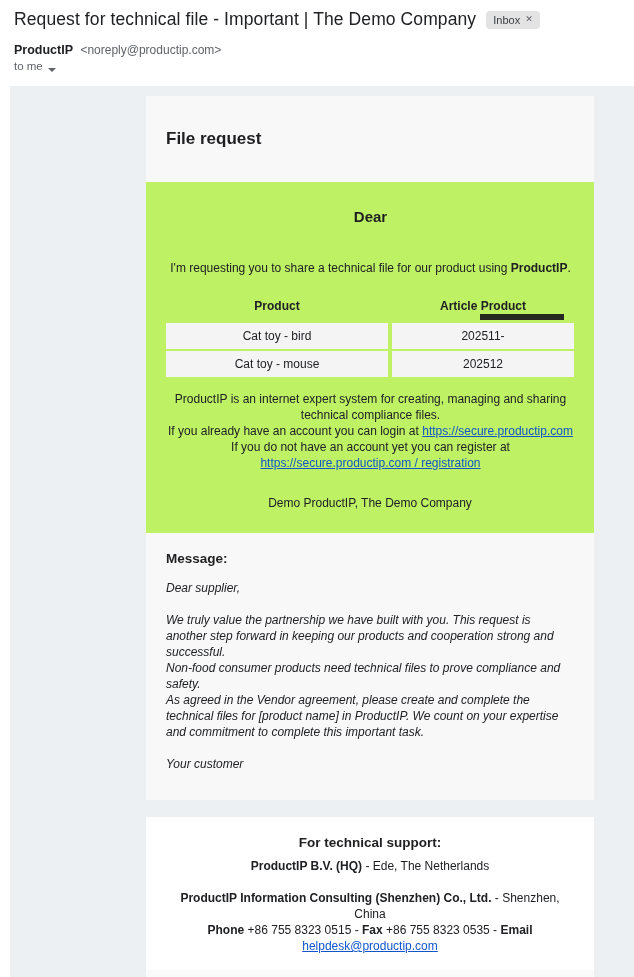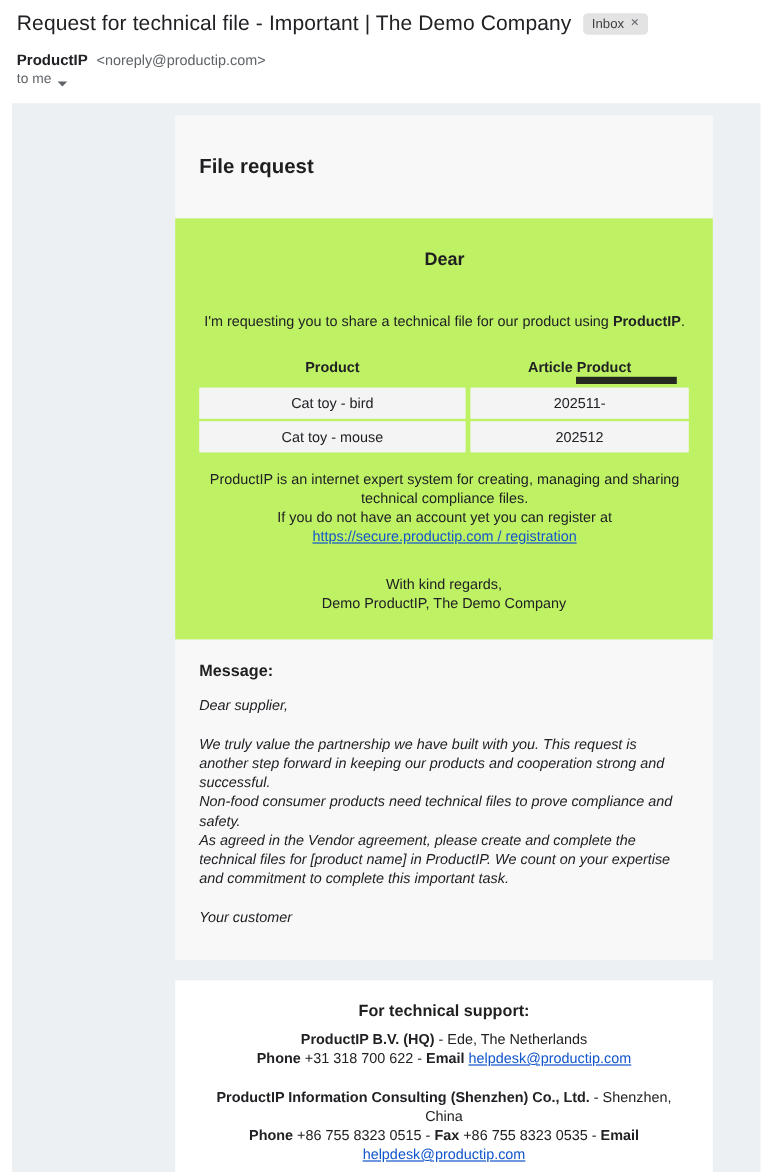--- a/index.html
+++ b/index.html
@@ -111,25 +111,25 @@
           </div>
           <div class="trow tdata">
             <div class="tcell1">Cat toy - mouse</div>
             <div class="tcell2">202512</div>
           </div>
           <div class="artifact"></div>
         </div>
 
         <div class="about">
           <div>ProductIP is an internet expert system for creating, managing and sharing technical compliance files.</div>
+          <div><span>If you already have an account you can login at </span><a>https://secure.productip.com</a></div>
           <div><span>If you do not have an account yet you can register at </span><a>https://secure.productip.com / registration</a></div>
         </div>
 
         <div class="regards">
-          <div>With kind regards,</div>
           <div>Demo ProductIP, The Demo Company</div>
         </div>
       </div>
 
       <div class="section-message">
         <h3 class="msg-heading">Message:</h3>
         <div class="msg-body">
           <p>Dear supplier,</p>
           <p><span>We truly value the partnership we have built with you. This request is another step forward in keeping our products and cooperation strong and successful.</span><br>
           <span>Non-food consumer products need technical files to prove compliance and safety.</span><br>
@@ -137,21 +137,20 @@
           <p>Your customer</p>
         </div>
       </div>
     </div>
 
     <div class="card card-footer">
       <div class="footer-white">
         <h3 class="support-heading">For technical support:</h3>
 
         <div class="footer-line"><span class="b">ProductIP B.V. (HQ)</span><span> - Ede, The Netherlands</span></div>
-        <div class="footer-line"><span class="b">Phone</span><span> +31 318 700 622 - </span><span class="b">Email</span><span> </span><a>helpdesk@productip.com</a></div>
 
         <div class="footer-gap"></div>
 
         <div class="footer-line"><span class="b">ProductIP Information Consulting (Shenzhen) Co., Ltd.</span><span> - Shenzhen, China</span></div>
         <div class="footer-line"><span class="b">Phone</span><span> +86 755 8323 0515 - </span><span class="b">Fax</span><span> +86 755 8323 0535 - </span><span class="b">Email</span><span> </span><a>helpdesk@productip.com</a></div>
       </div>
 
       <div class="footer-band">
         <a class="contact-btn">CONTACT US</a>
       </div>

